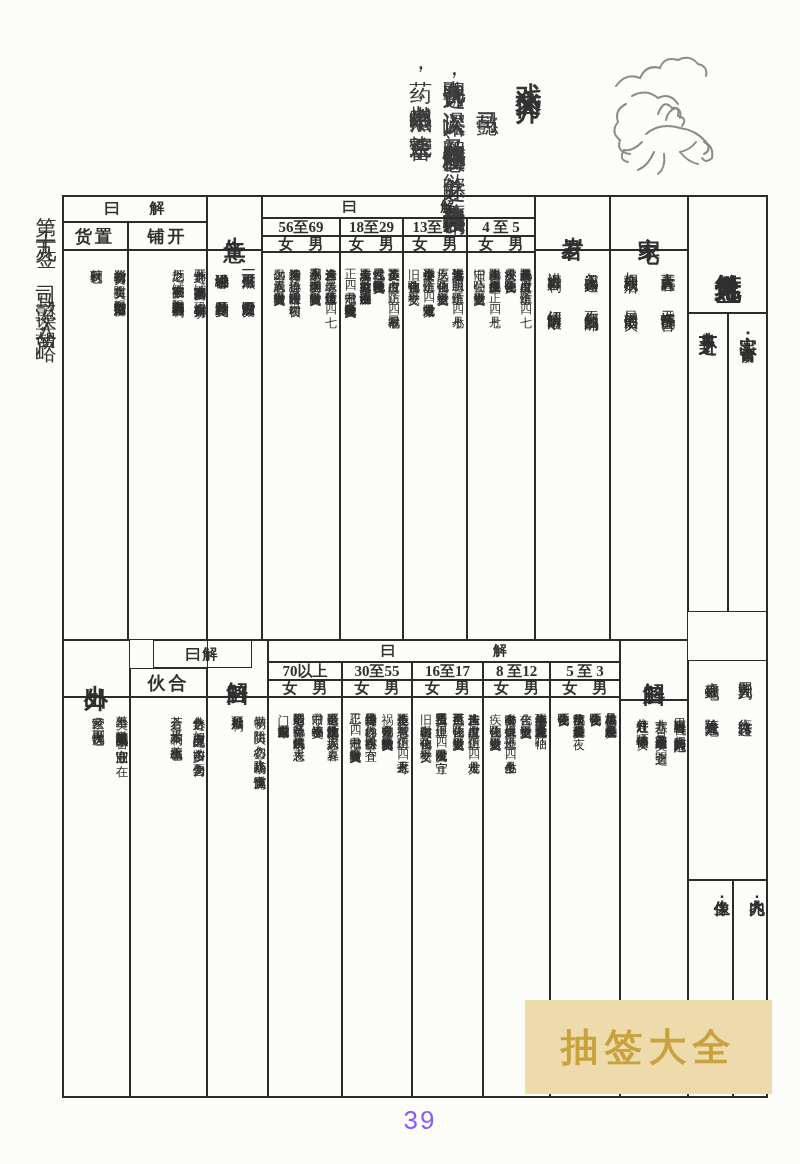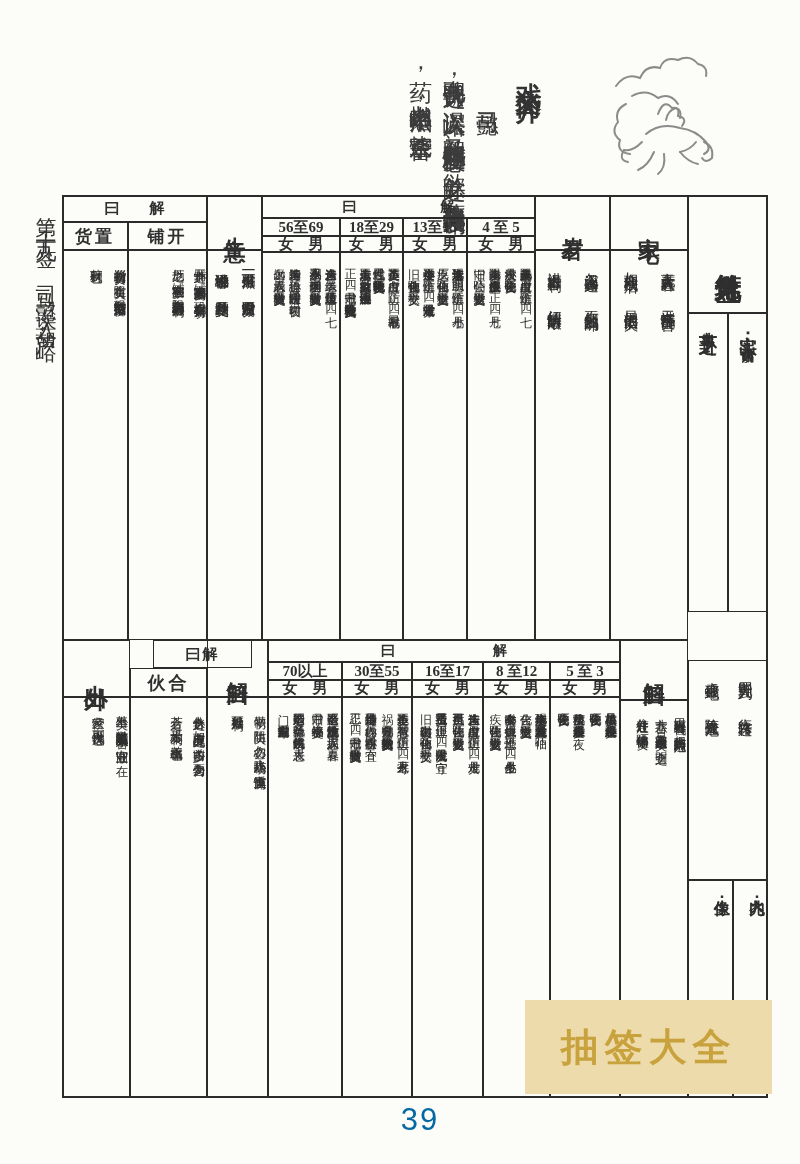--- a/index.html
+++ b/index.html
@@ -15,21 +15,21 @@
   .hc{display:flex;align-items:center;justify-content:center;text-align:center;}
   .hdrV{font-size:22px;font-weight:bold;letter-spacing:4px;}
   .half{position:absolute;top:0;height:100%;width:50%;}
   .lbl-big{font-size:18px;font-weight:bold;}
   .lbl-sm{font-size:12.5px;}
   .agehdr{font-size:15px;font-weight:bold;white-space:pre;}
   #watermark{position:absolute;left:525px;top:1000px;width:247px;height:94px;background:#eedbab;
              display:flex;align-items:center;justify-content:center;z-index:6;}
   #watermark span{font-family:"Liberation Sans",sans-serif;font-size:38px;font-weight:bold;color:#c8a23c;
              letter-spacing:6px;text-shadow:0 0 2px #f6ecce, 1px 1px 0 #b3903０;}
-  .pagenum{font-family:"Liberation Sans",sans-serif;font-size:31px;color:#0369a1;letter-spacing:2px;}
+  .pagenum{font-family:"Liberation Sans",sans-serif;font-size:26px;color:#8b5cf6;letter-spacing:2px;}
   svg.ink path{stroke:#8b8b8b;stroke-width:2;fill:none;stroke-linecap:round;}
 </style>
 </head>
 <body>
 
 <div id="page">
 
   <div class="abs v" style="left:56px;top:62px;width:448px;height:136px;font-size:23px;line-height:1.45;letter-spacing:1px;white-space:pre-line;text-indent:1.4em;color:#3c3c3c;">司马懿
 中孔明诱兵之计，误入深峪，又孔明察知魏延时怀反心、欲一并除之，故预先令其入峪埋设硝药，占燃峪中烈焰，烧杀曹军。</div>
   <div class="abs v" style="left:500px;top:62px;width:46px;height:140px;font-size:26px;letter-spacing:5px;font-weight:600;color:#333;">戏文简介</div>

